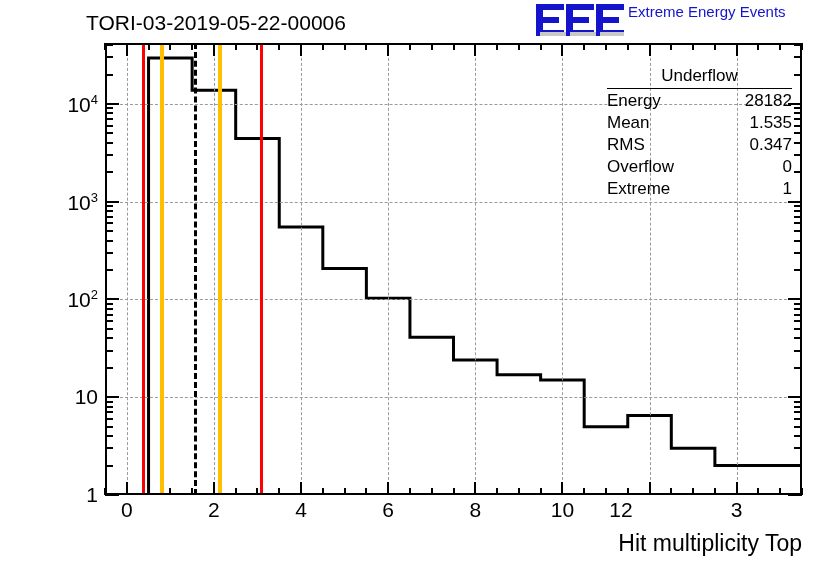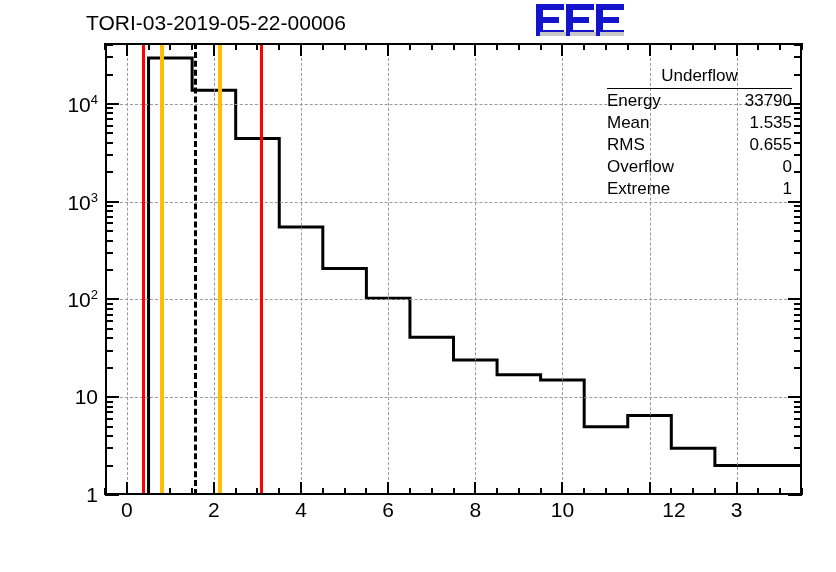--- a/index.html
+++ b/index.html
@@ -72,20 +72,21 @@
         <rect x="60" y="13" width="23" height="6"></rect>
         <rect x="60" y="26" width="28" height="6"></rect>
       </g>
       <g fill="#c8c8c8">
         <rect x="4" y="28" width="26" height="4"></rect>
         <rect x="34" y="28" width="26" height="4"></rect>
         <rect x="64" y="28" width="24" height="4"></rect>
       </g>
     </svg>
     <div id="eee-text">
+      <div>Extreme Energy Events</div>
     </div>
   </div>
 
   <div id="plot-inner">
     <div id="grid-layer">
         <div class="gridline-v" style="left: 21.7812px;"></div>
         <div class="gridline-v" style="left: 108.906px;"></div>
         <div class="gridline-v" style="left: 196.031px;"></div>
         <div class="gridline-v" style="left: 283.156px;"></div>
         <div class="gridline-v" style="left: 370.281px;"></div>
@@ -259,47 +260,48 @@
       <div class="tick" style="left: 105px; top: 44.0716px; width: 8px; height: 2px;"></div>
       <div class="tick" style="left: 794px; top: 44.0716px; width: 8px; height: 2px;"></div>
     </div>
   <div class="abs" id="xlabel-layer" style="left:0;top:0;width:836px;height:572px;">
       <div class="xlab" style="left: 126.781px;">0</div>
       <div class="xlab" style="left: 213.906px;">2</div>
       <div class="xlab" style="left: 301.031px;">4</div>
       <div class="xlab" style="left: 388.156px;">6</div>
       <div class="xlab" style="left: 475.281px;">8</div>
       <div class="xlab" style="left: 562.406px;">10</div>
-      <div class="xlab" style="left: 674px;">12</div>
+      <div class="xlab" style="left: 621px;">12</div>
       <div class="xlab" style="left: 736.656px;">3</div>
     </div>
   <div class="abs" id="ylabel-layer" style="left:0;top:0;width:836px;height:572px;">
       <div class="ylab" style="top: 495px; left: 26px; width: 72px;">1</div>
       <div class="ylab" style="top: 397.233px; left: 26px; width: 72px;">10</div>
       <div class="ylab" style="top: 299.467px; left: 26px; width: 72px;">10<sup>2</sup></div>
       <div class="ylab" style="top: 201.7px; left: 26px; width: 72px;">10<sup>3</sup></div>
       <div class="ylab" style="top: 103.933px; left: 26px; width: 72px;">10<sup>4</sup></div>
     </div>
 
+  <div class="abs" id="x-axis-title">Hit multiplicity Top</div>
 
   <div class="abs" id="stats-box">
     <div id="stats-title">Underflow</div>
     <div id="stats-rule"></div>
     <div id="stats-rows">
         <div class="stat-row">
           <span class="k">Energy</span>
-          <span class="v">33790</span>
+          <span class="v">28182</span>
         </div>
         <div class="stat-row">
           <span class="k">Mean</span>
           <span class="v">1.535</span>
         </div>
         <div class="stat-row">
           <span class="k">RMS</span>
-          <span class="v">0.655</span>
+          <span class="v">0.347</span>
         </div>
         <div class="stat-row">
           <span class="k">Overflow</span>
           <span class="v">0</span>
         </div>
         <div class="stat-row">
           <span class="k">Extreme</span>
           <span class="v">1</span>
         </div>
       </div>

